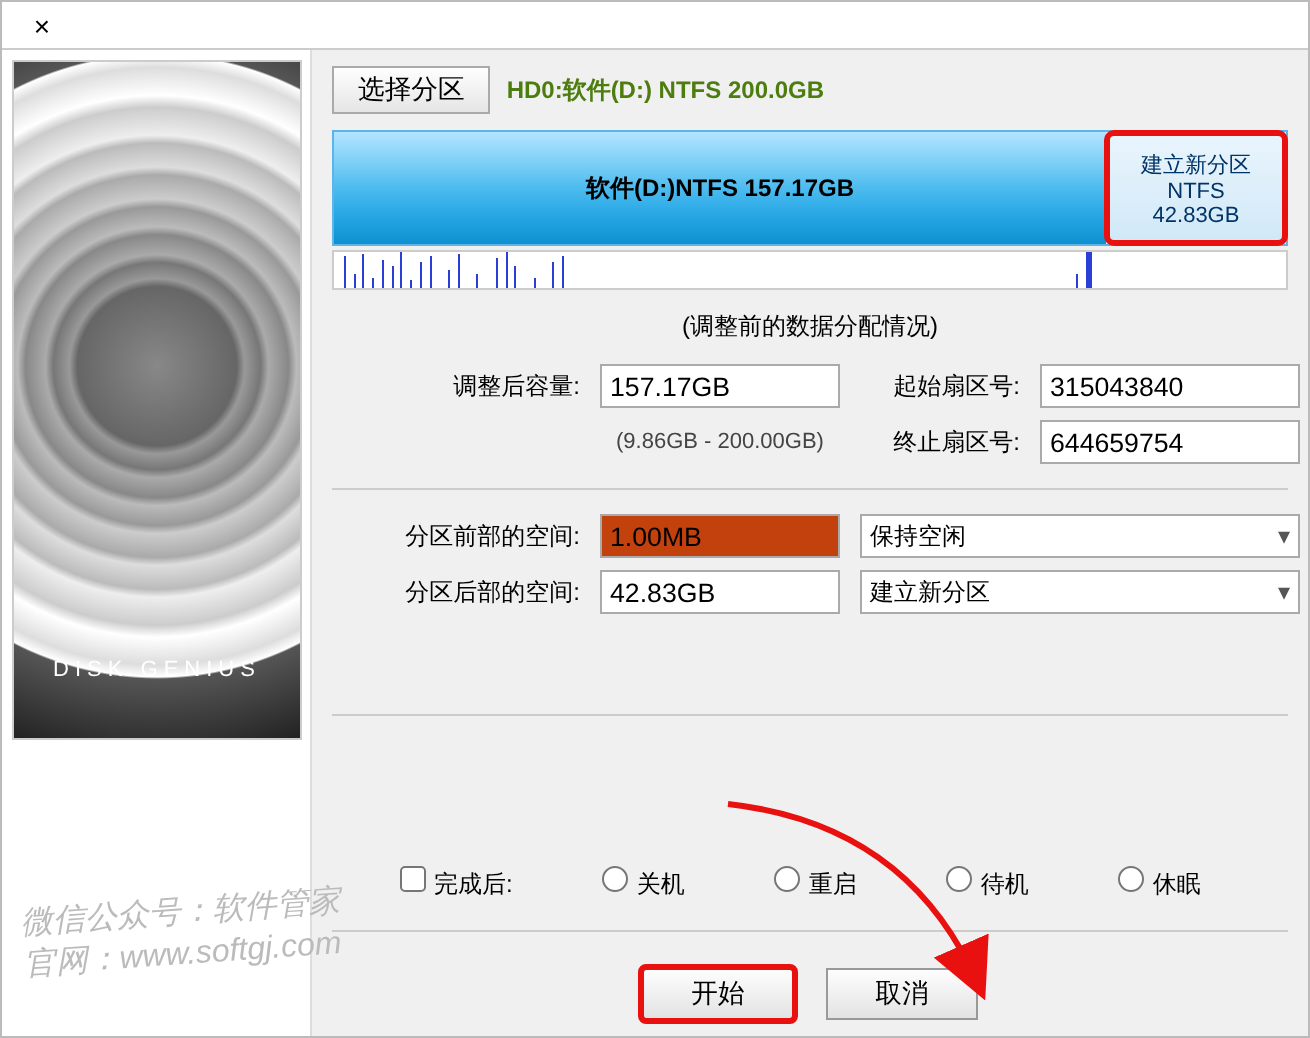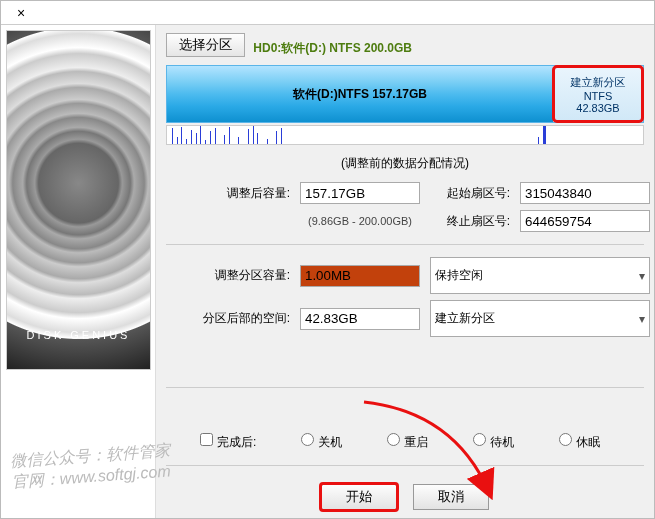--- a/index.html
+++ b/index.html
@@ -6,36 +6,36 @@
   body { margin:0; font-family:"Microsoft YaHei", Arial, sans-serif; font-size:12px; background:#fff; }
   .window { width:655px; height:519px; border:1px solid #bbb; position:relative; background:#f0f0f0; overflow:hidden; }
   .titlebar { height:24px; background:#fff; border-bottom:1px solid #ccc; display:flex; align-items:center; padding:0 6px; }
   .titlebar .title { flex:1; }
   .titlebar .close { width:28px; text-align:center; cursor:pointer; font-size:14px; }
   .body { display:flex; height:calc(100% - 24px); }
   .left { width:155px; border-right:1px solid #ddd; background:#fff; padding:5px; }
   .disk-img { width:145px; height:340px; border:1px solid #ccc; background:radial-gradient(circle at 50% 45%, #888 0%, #666 20%, #999 22%, #777 26%, #aaa 28%, #888 33%, #bbb 35%, #999 40%, #ccc 42%, #aaa 48%, #ddd 50%, #bbb 56%, #eee 58%, #ccc 65%, #fff 68%, #ddd 75%, #fff 78%, #555 78.5%, #222 100%); position:relative; overflow:hidden; }
   .disk-img::after { content:"DISK GENIUS"; position:absolute; bottom:28px; left:0; right:0; text-align:center; color:#fff; font-size:11px; letter-spacing:3px; transform:translateY(0); }
   .right { flex:1; padding:8px 10px; position:relative; }
-  .top-row { display:flex; align-items:flex-end; gap:8px; margin-bottom:8px; }
+  .top-row { display:flex; align-items:center; gap:8px; margin-bottom:8px; }
   .btn-select { height:24px; padding:0 12px; background:linear-gradient(#fefefe,#e5e5e5); border:1px solid #aaa; cursor:pointer; }
   .disk-label { color:#4d7c0f; font-weight:bold; }
   .partition-bar { height:58px; border:1px solid #5bb5e8; display:flex; position:relative; }
   .part-main { flex:1; background:linear-gradient(#b3e4ff 0%,#7bcff5 28%,#4dbbef 50%,#2aa9e6 72%,#0e90d0 100%); display:flex; align-items:center; justify-content:center; color:#000; font-weight:bold; }
   .part-new { width:90px; background:linear-gradient(#eaf5fd,#d0e8f7); display:flex; flex-direction:column; align-items:center; justify-content:center; color:#003366; font-size:11px; outline:3px solid #e91010; outline-offset:-2px; border-radius:4px; }
   .usage-strip { height:20px; margin-top:2px; background:#fff; border:1px solid #ccc; position:relative; overflow:hidden; }
   .usage-strip span { position:absolute; bottom:0; width:1px; background:#2a3ed8; }
   .section-title { text-align:center; margin:10px 0; }
   .form-grid { display:grid; grid-template-columns:110px 120px 80px 130px; gap:6px 10px; align-items:center; margin:0 auto; width:450px; }
   .form-grid input { height:22px; border:1px solid #aaa; padding:0 4px; background:#fff; width:100%; }
   .form-grid .ro { background:#c2410c; }
   .form-grid label { text-align:right; }
   .range-hint { grid-column:2; text-align:center; color:#444; font-size:11px; }
   .divider { border-top:1px solid #ccc; margin:12px 0; }
-  .select-like { height:37px; border:1px solid #aaa; background:#fff; display:flex; align-items:center; padding:0 4px; position:relative; }
+  .select-like { height:22px; border:1px solid #aaa; background:#fff; display:flex; align-items:center; padding:0 4px; position:relative; }
   .select-like::after { content:"▾"; position:absolute; right:4px; color:#555; }
   .footer-area { position:absolute; left:0; right:0; bottom:8px; padding:0 10px; }
   .radio-row { display:flex; align-items:center; gap:40px; padding:6px 0 14px 30px; border-bottom:1px solid #ccc; margin-bottom:18px; }
   .radio-row input[type=checkbox], .radio-row input[type=radio] { margin-right:4px; }
   .btn-row { text-align:center; position:relative; }
   .btn { height:26px; padding:0 24px; background:linear-gradient(#fdfdfd,#e3e3e3); border:1px solid #999; cursor:pointer; margin:0 6px; }
   .btn-start { outline:3px solid #e91010; outline-offset:-1px; border-radius:2px;text-align:right; }
   .arrow-svg { position:absolute; left:138px; bottom:-2px; width:220px; height:120px; pointer-events:none; }
   .wm1 { position:absolute; left:10px; bottom:30px; color:#bbb; font-size:16px; font-style:italic; transform:rotate(-4deg); pointer-events:none;}
   .wm2 { position:absolute; left:50px; bottom:6px; color:#ccc; font-size:11px; pointer-events:none;}
@@ -103,21 +103,21 @@
 
         <span></span>
         <div class="range-hint">(9.86GB - 200.00GB)</div>
         <label>终止扇区号:</label>
         <input value="644659754" style="">
       </div>
 
       <div class="divider"></div>
 
       <div class="form-grid">
-        <label>调整分区容量:</label>
+        <label>分区前部的空间:</label>
         <input class="ro" value="1.00MB" style="">
         <div class="select-like" style="grid-column:3 / span 2">
           <span>保持空闲</span>
         </div>
 
         <label>分区后部的空间:</label>
         <input value="42.83GB" style="">
         <div class="select-like" style="grid-column:3 / span 2">
           <span>建立新分区</span>
         </div>

